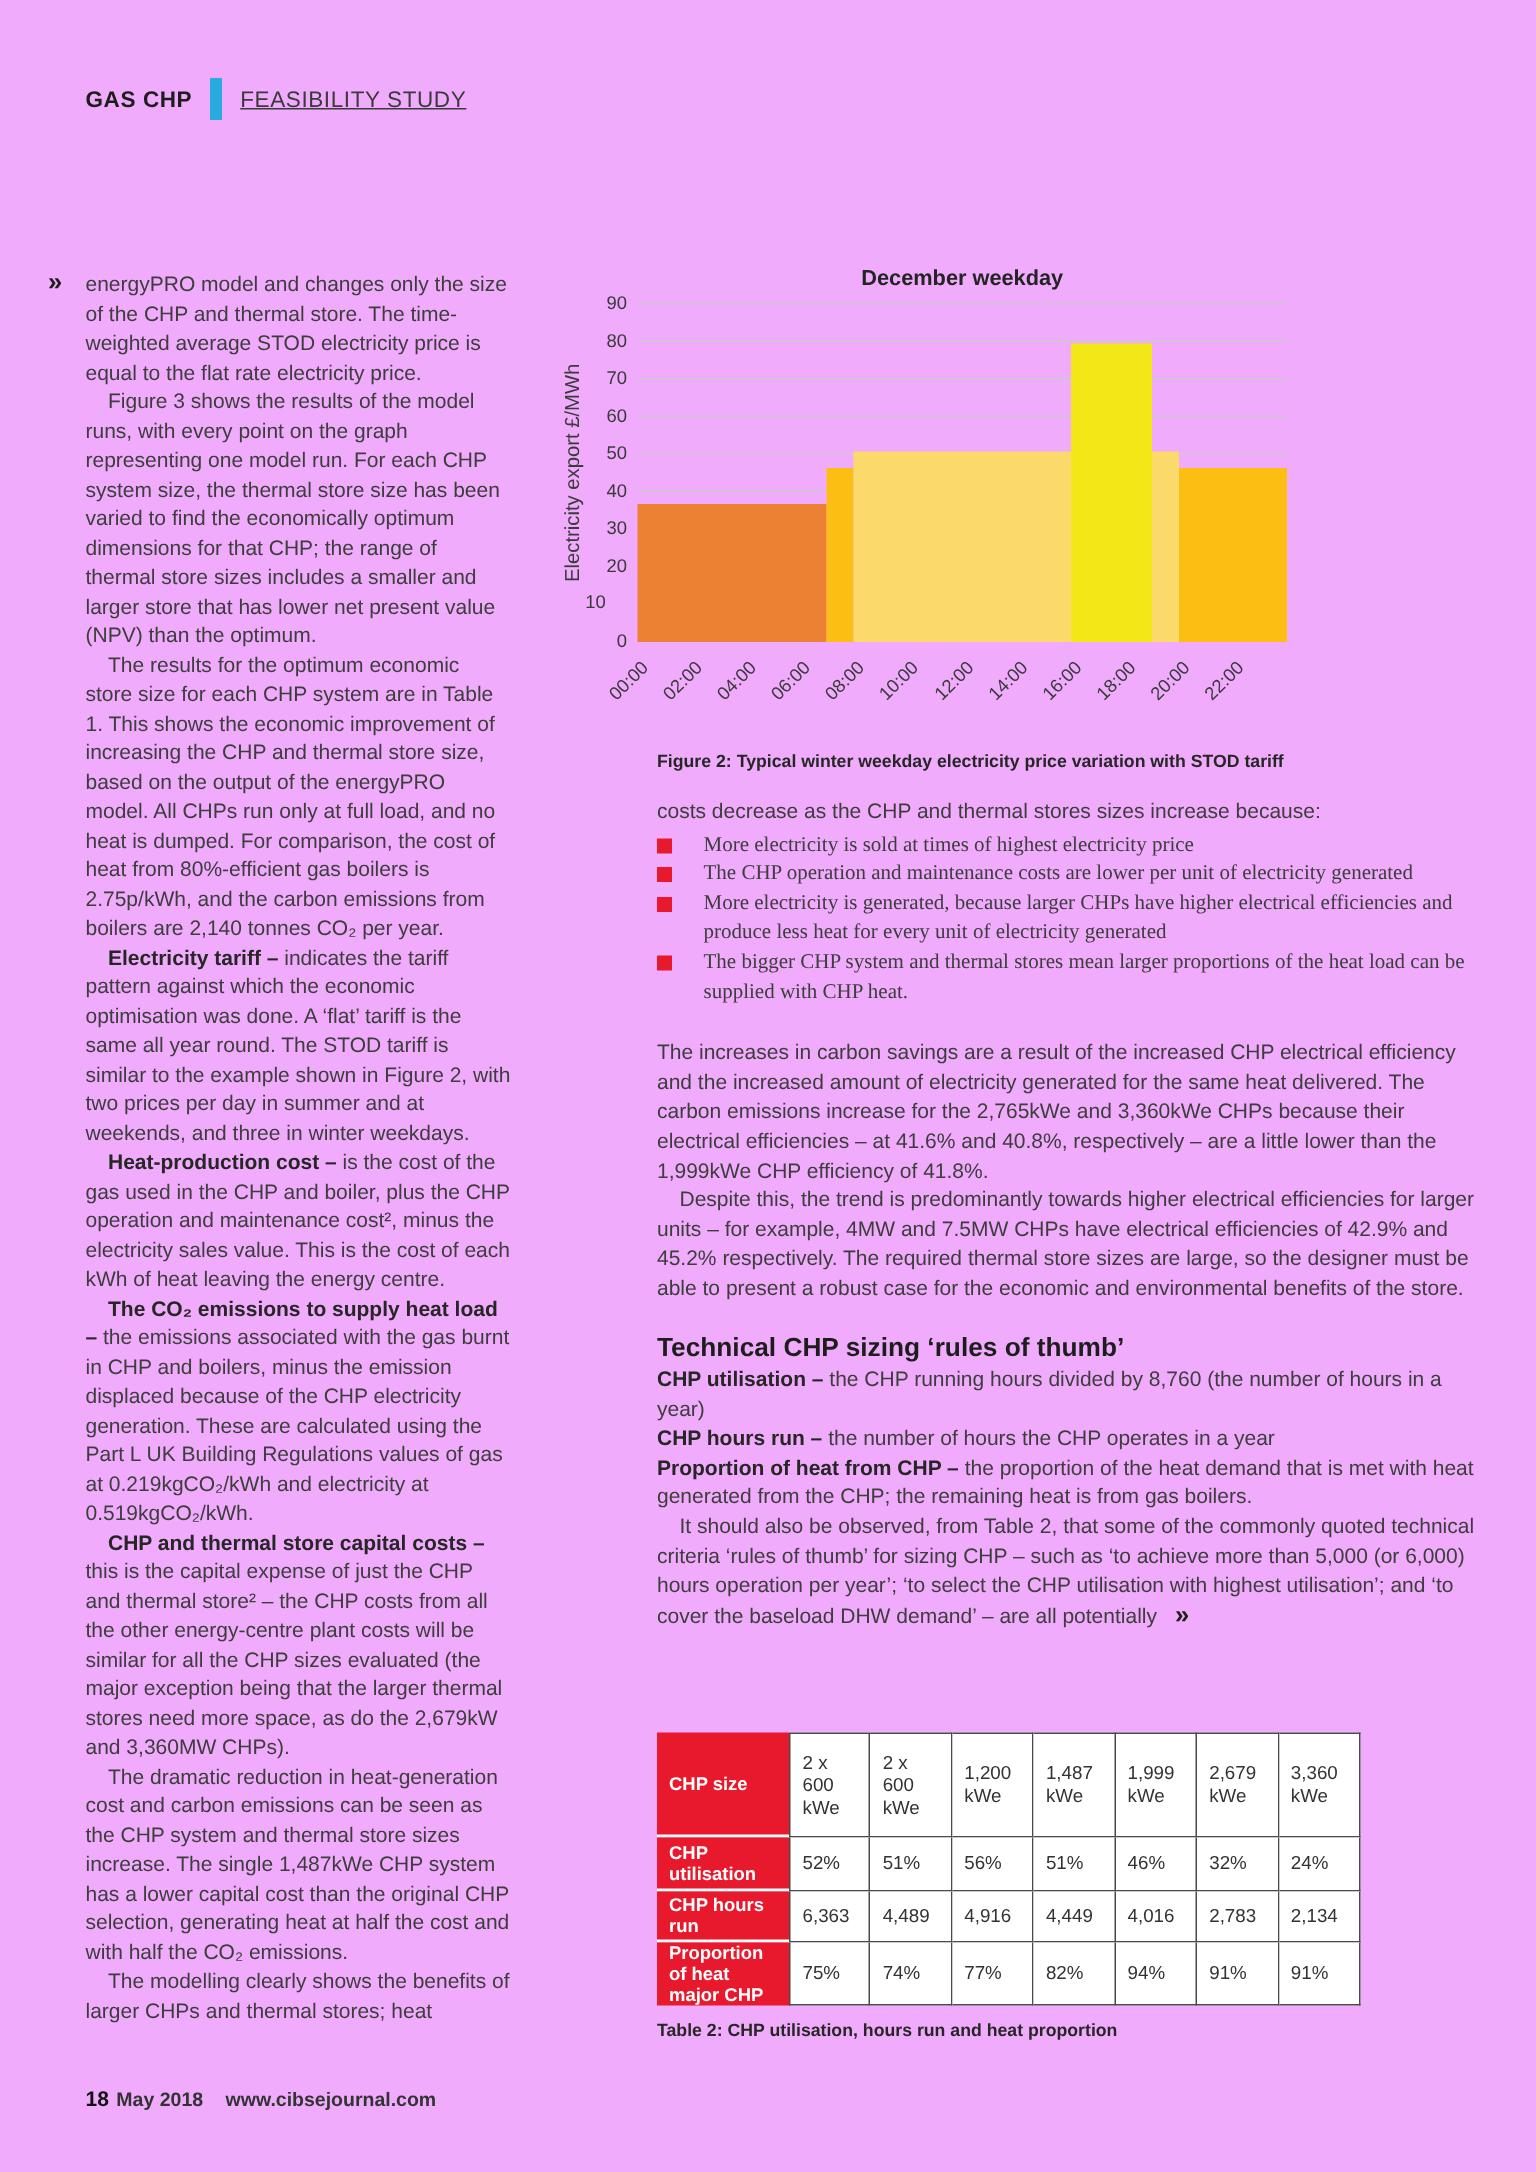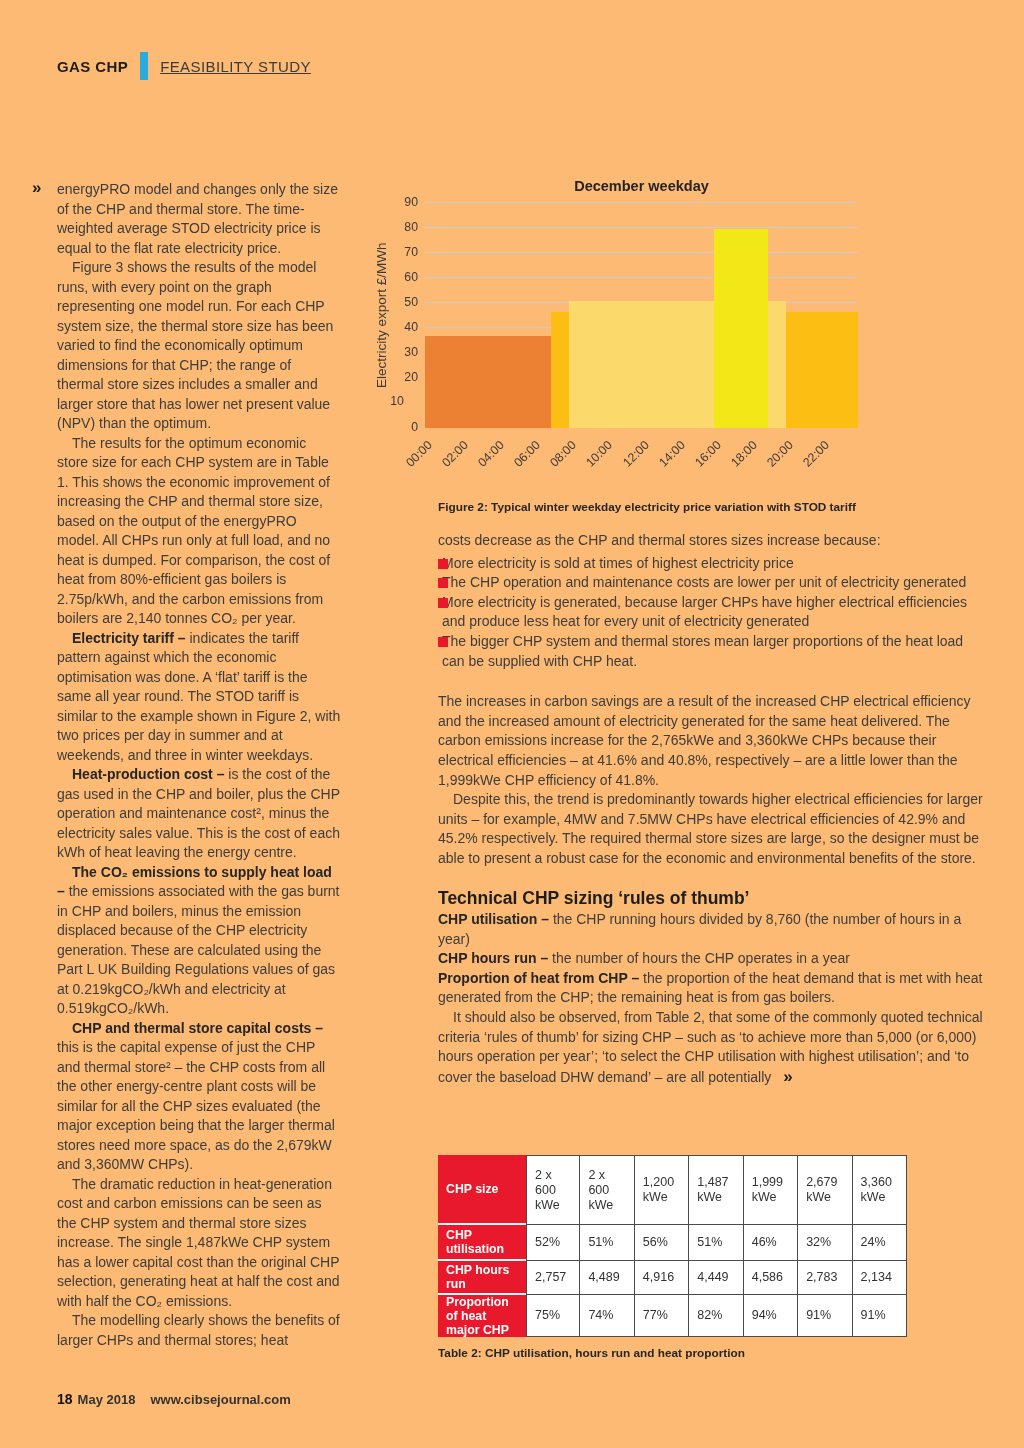--- a/index.html
+++ b/index.html
@@ -1,18 +1,18 @@
 <!DOCTYPE html>
 <html><head>
 <meta charset="utf-8">
 <style>
   * { margin:0; padding:0; box-sizing:border-box; }
   html,body { background:#ffffff; }
   body { width:1024px; height:1448px; font-family:"Liberation Sans","DejaVu Sans",sans-serif; }
-  .page { position:relative; width:1024px; height:1448px; background:#fdba74; overflow:hidden; }
+  .page { position:relative; width:1024px; height:1448px; background:#f0abfc; overflow:hidden; }
 
   
   .masthead { position:absolute; left:57px; top:52px; display:flex; align-items:center; }
   .kicker { font-size:15px; font-weight:800; letter-spacing:.4px; color:#1d1d1b; }
   .kicker-bar { width:8px; height:28px; background:#29ABE2; margin:0 12px; }
   .kicker-label { font-size:15px; color:#3a3a3a; letter-spacing:.4px;text-decoration:underline; }
 
   
   .leftcol { position:absolute; left:57px; top:180px; width:284px; font-size:14px; line-height:19.5px; color:#3d3d3c; }
   .leftcol .para { position:relative; }
@@ -31,21 +31,21 @@
   .ytick { position:absolute; left:0; width:42px; text-align:right; font-size:12.3px; color:#3a3a3a; }
   .xtick { position:absolute; width:60px; text-align:right; font-size:12.3px; color:#3a3a3a; transform:rotate(-45deg); transform-origin:100% 0; }
   .ytitle { position:absolute; left:-2px; top:27px; height:225px; writing-mode:vertical-rl; transform:rotate(180deg);
             display:flex; align-items:center; justify-content:center; font-size:13.5px; color:#3a3a3a; }
 
   .fig-caption { position:absolute; left:438px; top:500px; width:520px; font-size:11.8px; font-weight:700; color:#262625; }
 
   
   .rightcol { position:absolute; left:438px; top:531px; width:548px; font-size:14px; line-height:19.6px; color:#3d3d3c; }
   .bullets { margin-top:3px; }
-  .bullet { position:relative; padding-left:4px; }
+  .bullet { position:relative; padding-left:31px;font-family:Liberation Serif, serif; }
   .bullet .sq { position:absolute; left:0; top:5px; width:10px; height:10px; background:#E8192C; }
   .rc-paras { margin-top:21px; }
   .section-heading { margin-top:20px; margin-bottom:2px; font-size:17.5px; font-weight:700; color:#1d1d1b; }
 
   
   .table2 { position:absolute; left:438px; top:1155px; width:469px; display:grid;
             grid-template-columns:88px repeat(7,1fr); grid-template-rows:70px 36px 34px 42px; }
   .t-head { background:#E8192C; color:#fff; font-weight:700; font-size:12.3px; line-height:14px; padding:4px 8px;
             display:flex; align-items:center; border-bottom:2px solid #fff; }
   .t-head.last { border-bottom:none; }
@@ -163,25 +163,25 @@
       <div class="t-cell row0">3,360 kWe</div>
       <div class="t-head">CHP utilisation</div>
       <div class="t-cell col0">52%</div>
       <div class="t-cell">51%</div>
       <div class="t-cell">56%</div>
       <div class="t-cell">51%</div>
       <div class="t-cell">46%</div>
       <div class="t-cell">32%</div>
       <div class="t-cell">24%</div>
       <div class="t-head">CHP hours run</div>
-      <div class="t-cell col0">2,757</div>
+      <div class="t-cell col0">6,363</div>
       <div class="t-cell">4,489</div>
       <div class="t-cell">4,916</div>
       <div class="t-cell">4,449</div>
-      <div class="t-cell">4,586</div>
+      <div class="t-cell">4,016</div>
       <div class="t-cell">2,783</div>
       <div class="t-cell">2,134</div>
       <div class="t-head last">Proportion of heat major CHP</div>
       <div class="t-cell col0">75%</div>
       <div class="t-cell">74%</div>
       <div class="t-cell">77%</div>
       <div class="t-cell">82%</div>
       <div class="t-cell">94%</div>
       <div class="t-cell">91%</div>
       <div class="t-cell">91%</div>

